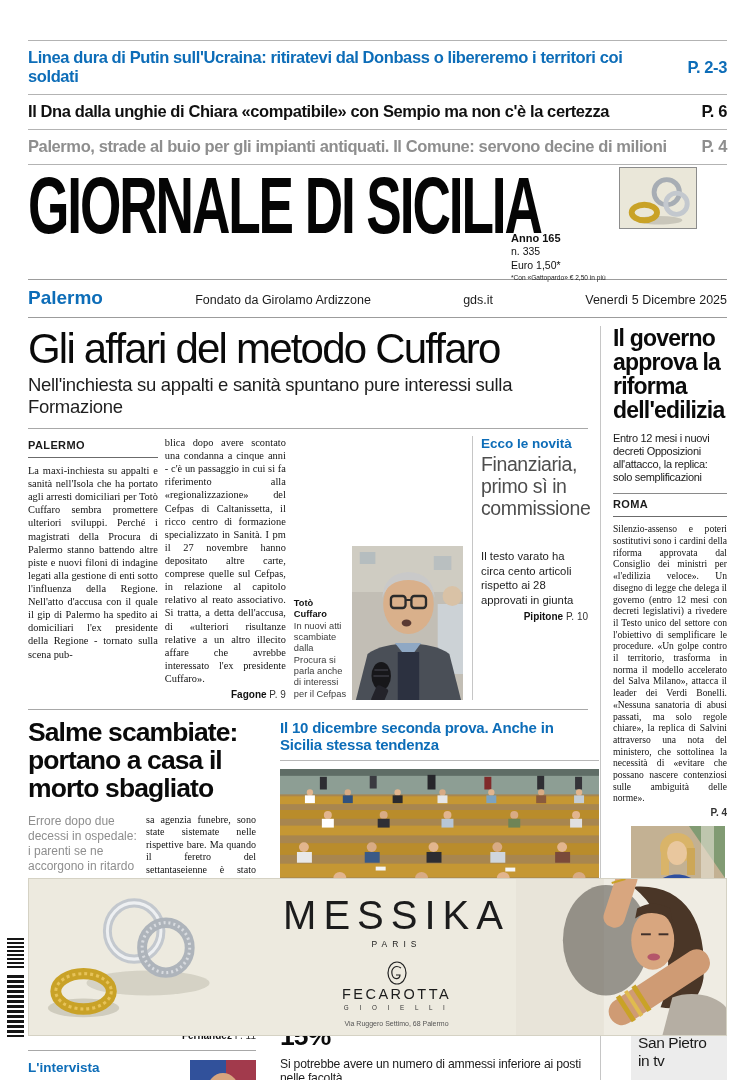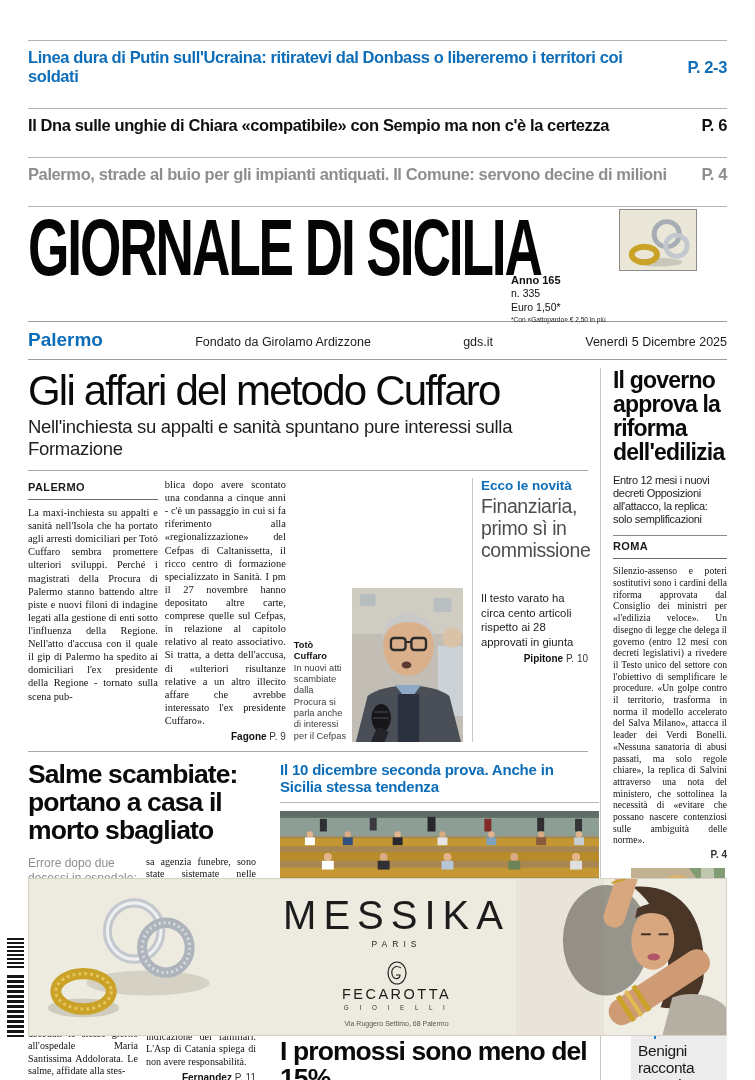--- a/index.html
+++ b/index.html
@@ -4,21 +4,21 @@
 <style>
   * { box-sizing: border-box; margin: 0; padding: 0; }
   html,body { background:#e8e8e8; }
   .page { width:755px; height:1080px; background:#fff; position:relative; overflow:hidden;
           font-family:"Liberation Sans", sans-serif; color:#1a1a1a; margin:0 auto; }
   .content { position:absolute; left:28px; top:0; width:699px; }
 
   
   .top-news { margin-top:40px; border-top:1px solid #b3b3b3; }
   .thl { display:flex; justify-content:space-between; align-items:center;
-         padding:7px 0 22px; border-bottom:1px solid #b3b3b3;
+         padding:7px 0 8px; border-bottom:1px solid #b3b3b3;
          font-weight:bold; font-size:16.5px; letter-spacing:-0.4px; }
   .thl .pg { margin-left:14px; white-space:nowrap; }
   .thl.blue { color:#0d6db8; } .thl.black { color:#101010; } .thl.gray { color:#8e8e8e; }
 
   
   .masthead { position:relative; height:114px; }
   .mast-title { position:absolute; left:0; top:4px; font-size:76px; font-weight:bold;
                 letter-spacing:-3px; line-height:0.95; white-space:nowrap; color:#050505;
                 transform:scaleX(0.70) scaleY(1.04); transform-origin:left top; }
   .mast-thumb { position:absolute; right:30px; top:2px; width:78px; height:62px;
@@ -140,21 +140,21 @@
   </div>
 
   <div class="content">
 
     <div class="top-news">
       <div class="thl blue">
         <span>Linea dura di Putin sull'Ucraina: ritiratevi dal Donbass o libereremo i territori coi soldati</span>
         <span class="pg">P. 2-3</span>
       </div>
       <div class="thl black">
-        <span>Il Dna sulle unghie di Chiara «compatibile» con Sempio ma non c'è la certezza</span>
+        <span>Il Dna dalla unghie di Chiara «compatibile» con Sempio ma non c'è la certezza</span>
         <span class="pg">P. 6</span>
       </div>
       <div class="thl gray">
         <span>Palermo, strade al buio per gli impianti antiquati. Il Comune: servono decine di milioni</span>
         <span class="pg">P. 4</span>
       </div>
     </div>
 
     <div class="masthead">
       <div class="mast-title">GIORNALE DI SICILIA</div>

